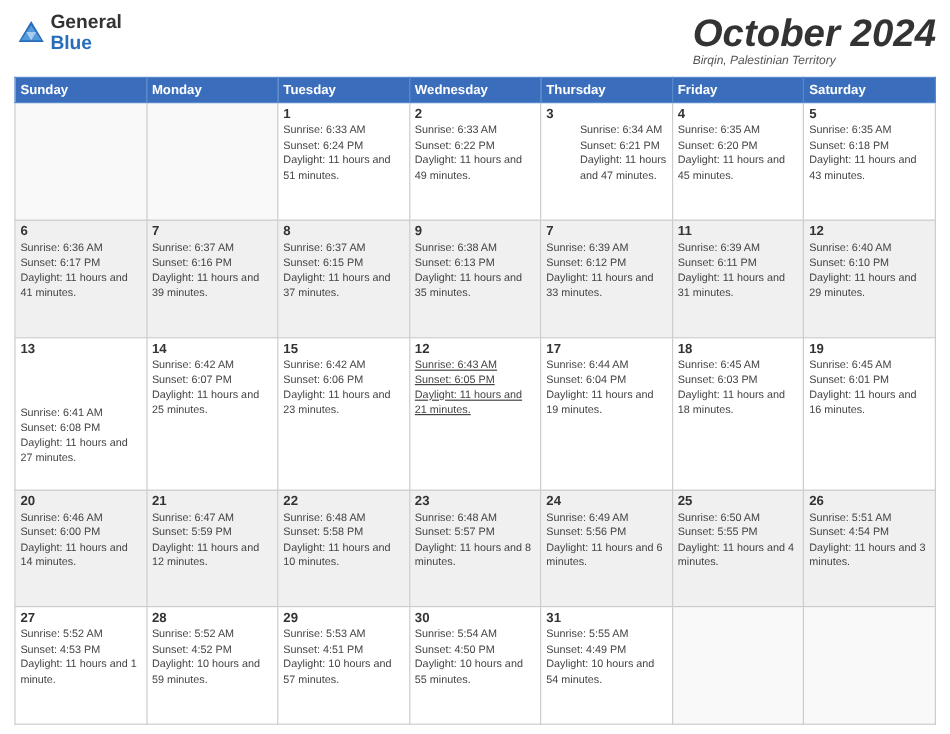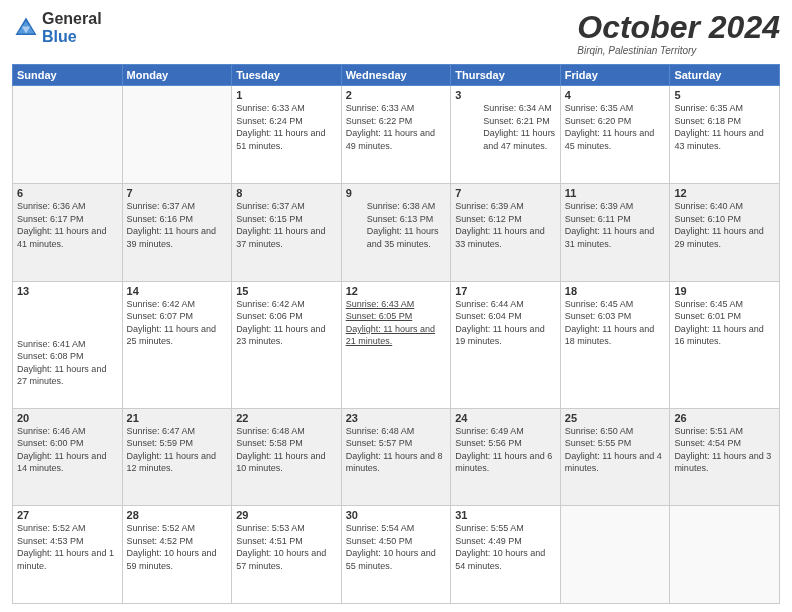--- a/index.html
+++ b/index.html
@@ -193,21 +193,21 @@
 Daylight: 11 hours and 39 minutes.</div>
           </td>
           <td>
             <span class="day-num">8</span>
             <div class="day-info" style="white-space: pre-line;">Sunrise: 6:37 AM
 Sunset: 6:15 PM
 Daylight: 11 hours and 37 minutes.</div>
           </td>
           <td>
             <span class="day-num">9</span>
-            <div class="day-info" style="white-space: pre-line; margin-left: 21px;">Sunrise: 6:38 AM
+            <div class="day-info" style="white-space: pre-line;">Sunrise: 6:38 AM
 Sunset: 6:13 PM
 Daylight: 11 hours and 35 minutes.</div>
           </td>
           <td>
             <span class="day-num">7</span>
             <div class="day-info" style="white-space: pre-line;">Sunrise: 6:39 AM
 Sunset: 6:12 PM
 Daylight: 11 hours and 33 minutes.</div>
           </td>
           <td>

